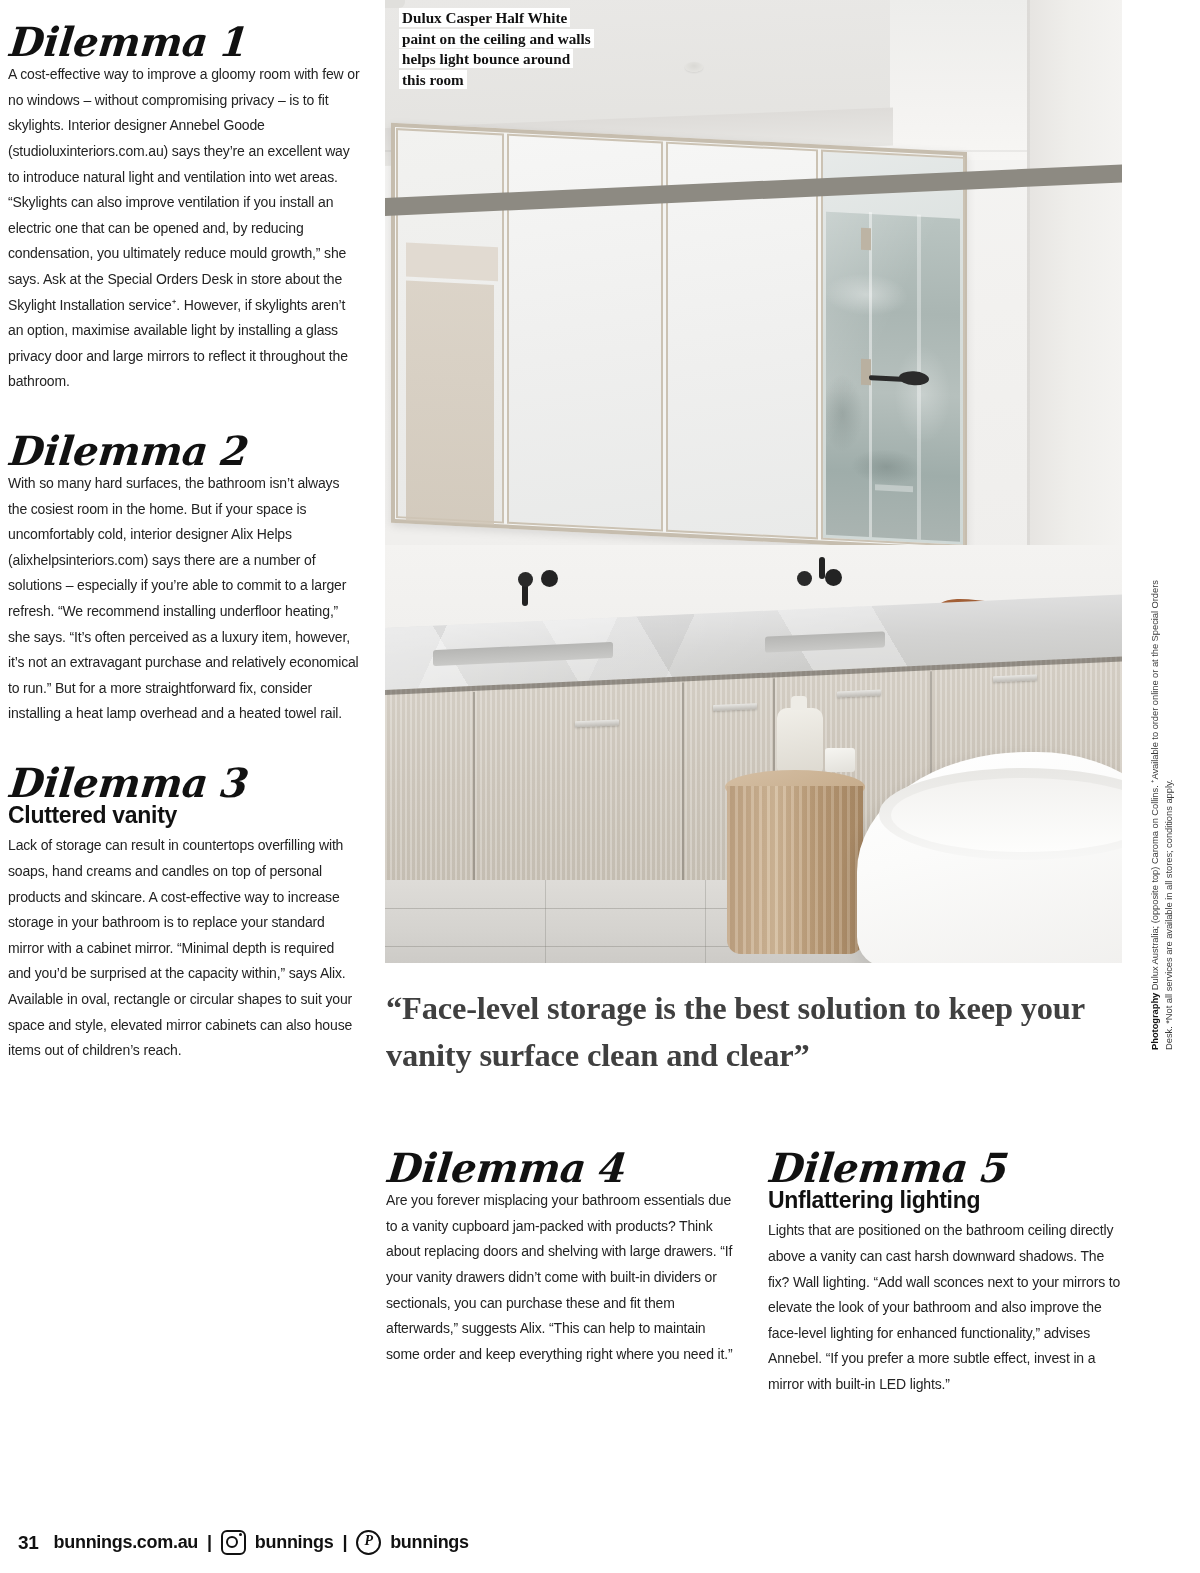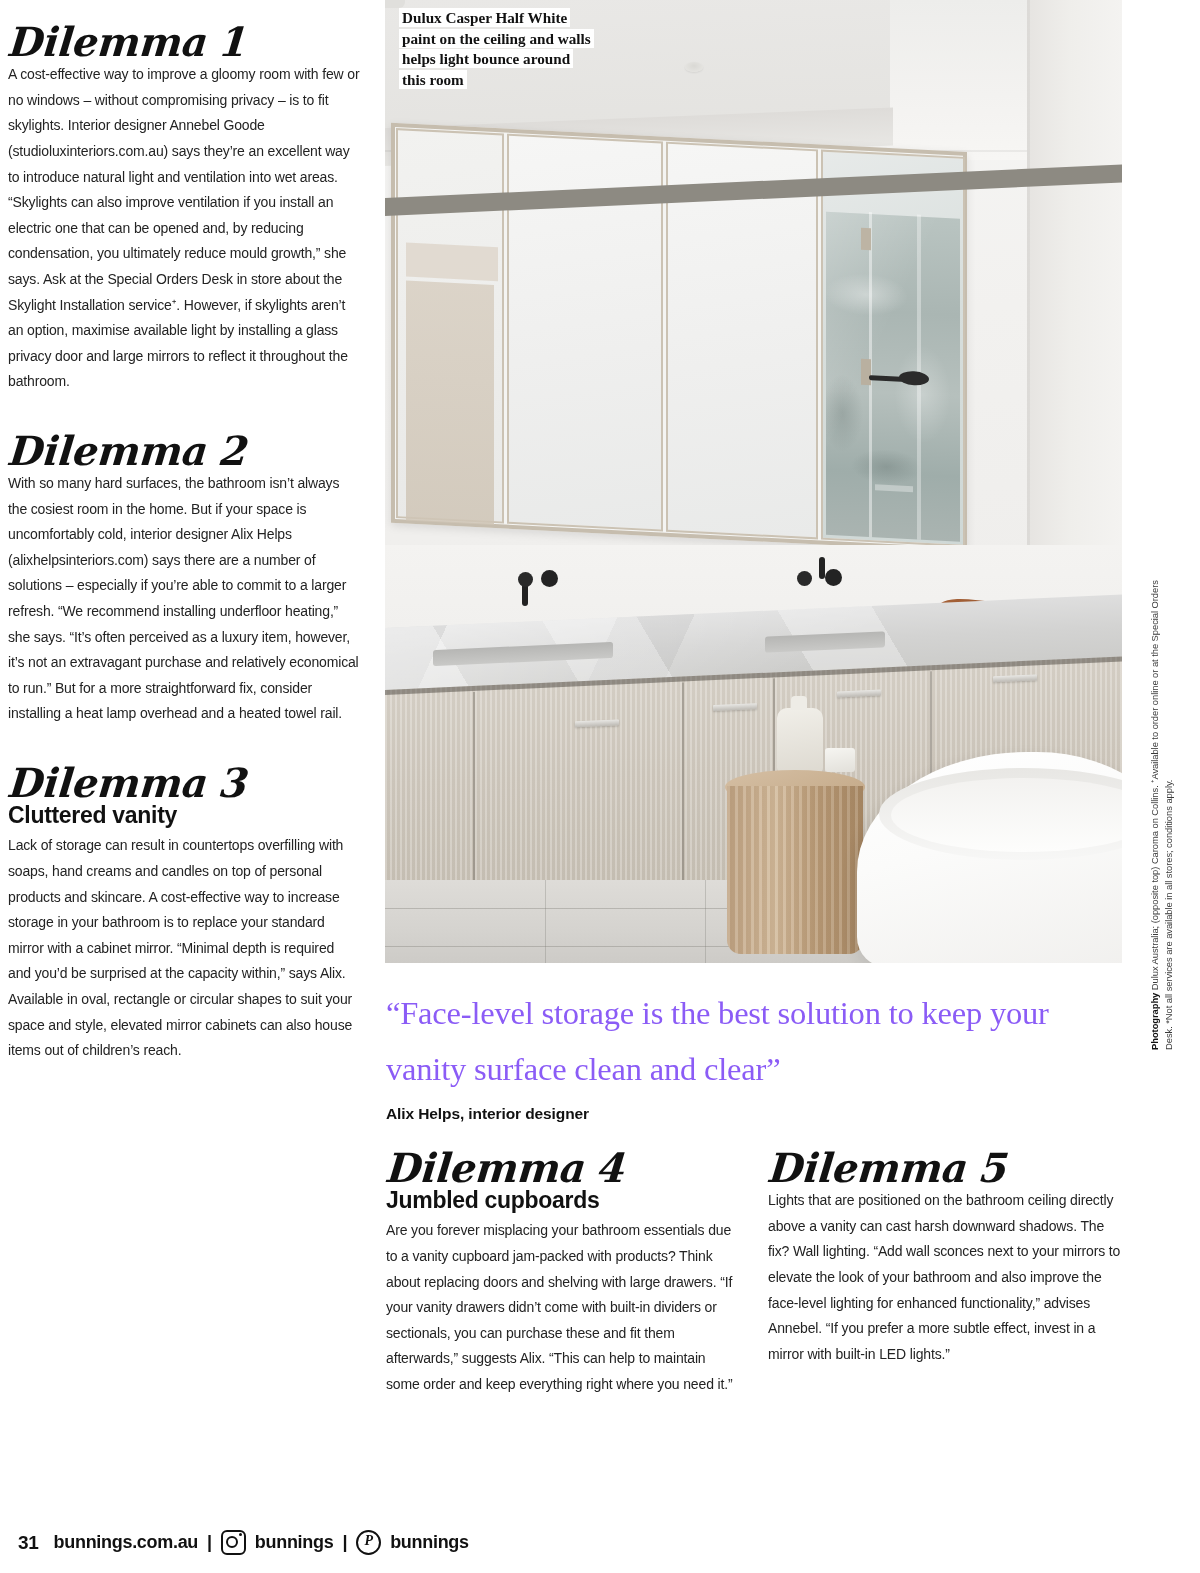--- a/index.html
+++ b/index.html
@@ -316,25 +316,25 @@
     -webkit-box-decoration-break:clone;
     padding:1px 3px;
   }
 
   
   #pullquote{
     position:absolute;left:386px;top:985px;width:700px;
   }
   #pullquote .q{
     font-family:"Liberation Serif", serif;
-    font-weight:400;
+    font-weight:700;
     font-size:32.5px;
-    line-height:56px;
+    line-height:47px;
     letter-spacing:-0.2px;
-    color:#8b5cf6;
+    color:#404040;
     margin:0;
   }
   #pullquote .attr{
     font-family:"Liberation Sans", sans-serif;
     font-weight:700;
     font-size:15.5px;
     letter-spacing:-0.1px;
     color:#111;
     margin:8px 0 0 0;
   }
@@ -508,31 +508,30 @@
     </div>
   </div>
 
   <div id="photo-caption">
     <span>Dulux Casper Half White paint on the ceiling and walls helps light bounce around this room</span>
   </div>
 </div>
 
 <div id="pullquote">
   <p class="q">“Face-level storage is the best solution to keep your vanity surface clean and clear”</p>
-  <p class="attr">Alix Helps, interior designer</p>
 </div>
 
 <div id="col4">
   <p class="script-head">Dilemma 4</p>
-  <h2 class="sub-head">Jumbled cupboards</h2>
   <p class="body-copy">Are you forever misplacing your bathroom essentials due to a vanity cupboard jam-packed with products? Think about replacing doors and shelving with large drawers. “If your vanity drawers didn’t come with built-in dividers or sectionals, you can purchase these and fit them afterwards,” suggests Alix. “This can help to maintain some order and keep everything right where you need it.”</p>
 </div>
 
 <div id="col5">
   <p class="script-head">Dilemma 5</p>
+  <h2 class="sub-head">Unflattering lighting</h2>
   <p class="body-copy">Lights that are positioned on the bathroom ceiling directly above a vanity can cast harsh downward shadows. The fix? Wall lighting. “Add wall sconces next to your mirrors to elevate the look of your bathroom and also improve the face-level lighting for enhanced functionality,” advises Annebel. “If you prefer a more subtle effect, invest in a mirror with built-in LED lights.”</p>
 </div>
 
 <div id="credit"><b>Photography</b><span> Dulux Australia; (opposite top) Caroma on Collins. ⁺Available to order online or at the Special Orders Desk. *Not all services are available in all stores; conditions apply.</span></div>
 
 <div id="footer">
   <span class="pg">31</span>
   <span>bunnings.com.au</span>
   <span class="sep">|</span>
   <span class="ig-icon"></span>

